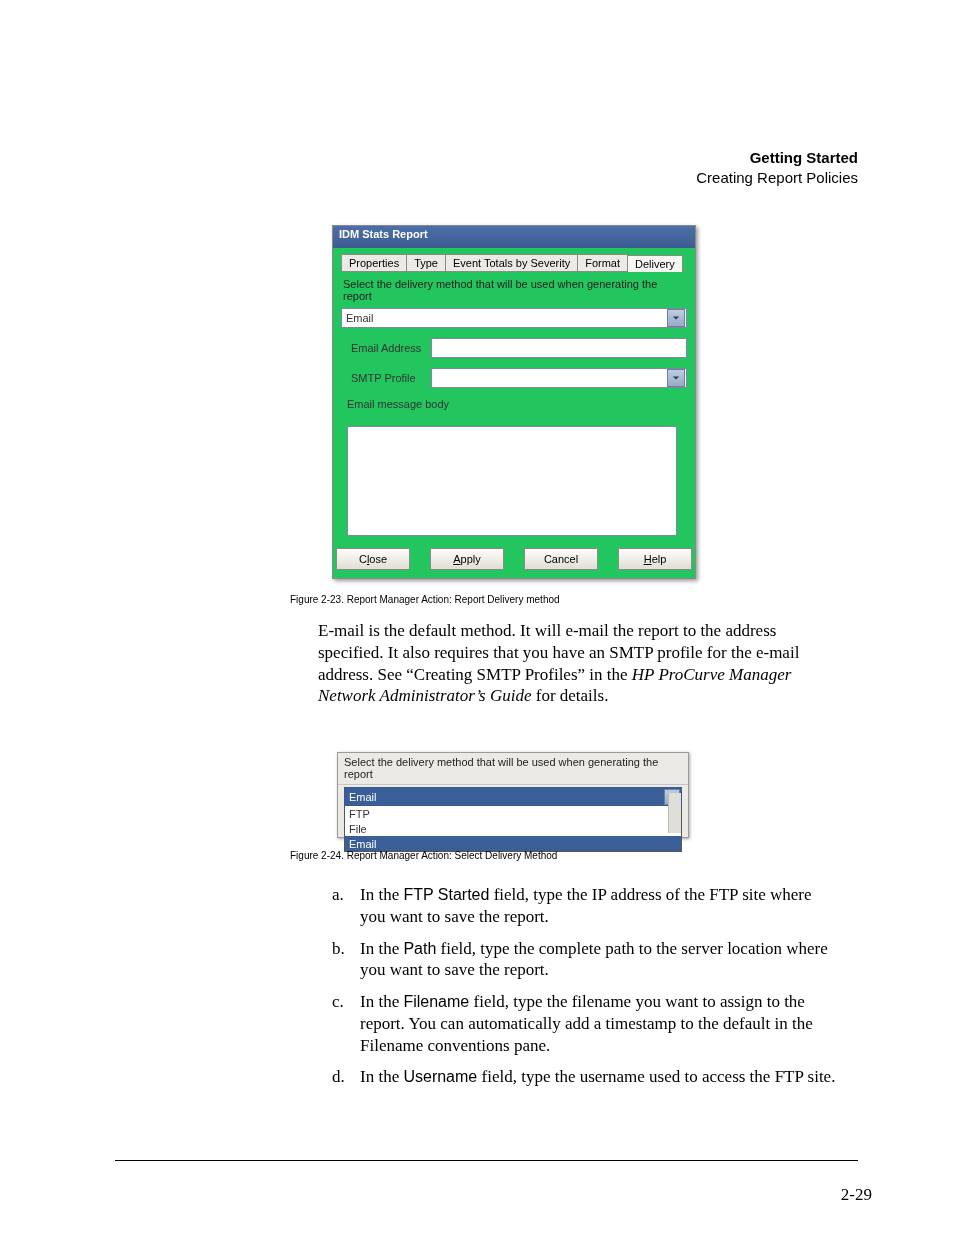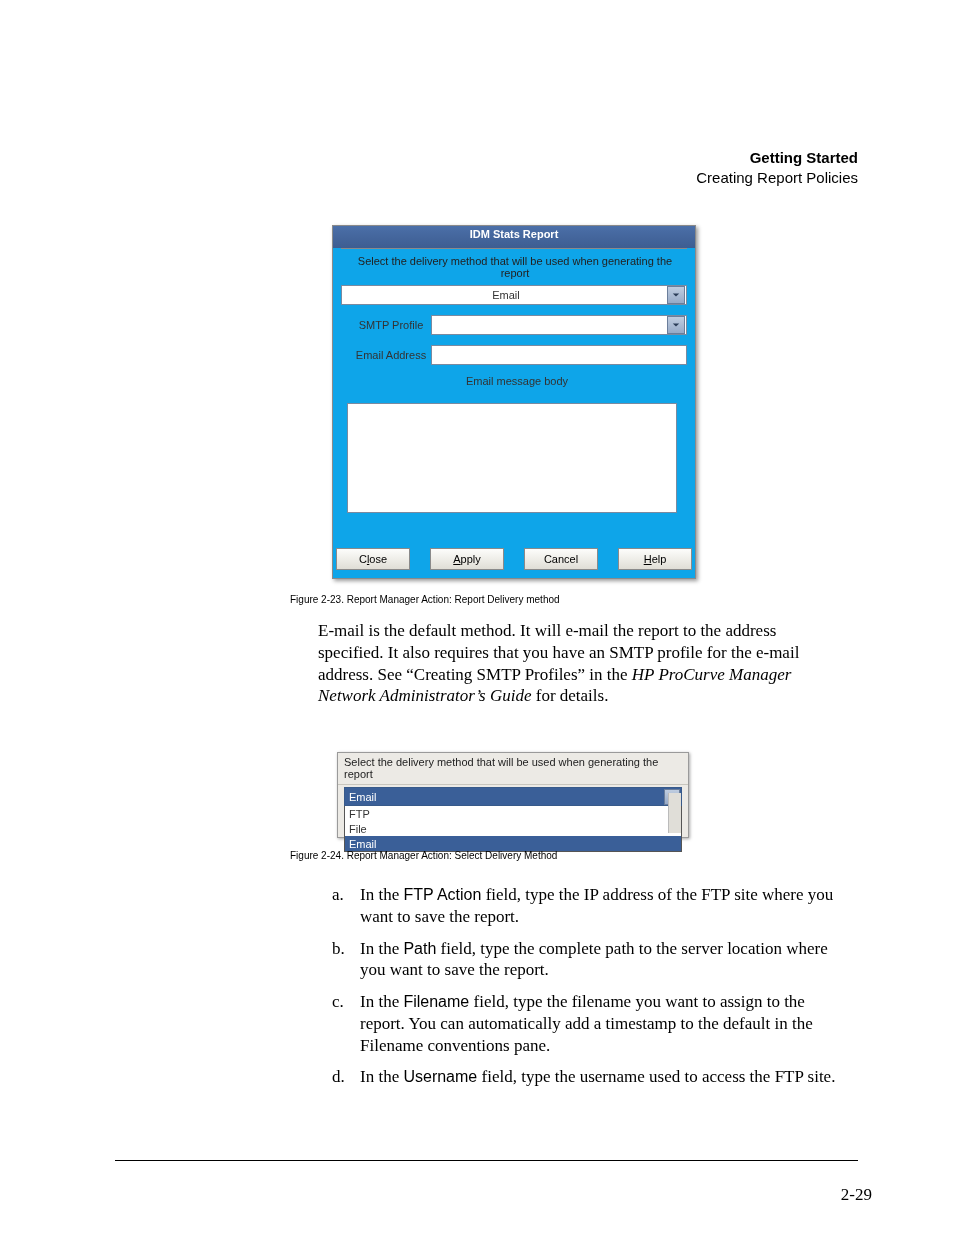--- a/index.html
+++ b/index.html
@@ -88,26 +88,25 @@
     font-size: 17px;
   }
   
   .shot1 {
     position: absolute;
     left: 332px;
     top: 225px;
     width: 362px;
     height: 352px;
     border: 1px solid #8a8a8a;
-    background: #0ea5e9;
+    background: #22c55e;
     font-family: Arial, Helvetica, sans-serif;
     font-size: 11px;
     color: #000;
     box-shadow: 2px 2px 4px rgba(0,0,0,.4);
-    text-align: center;
   }
   .shot1 .titlebar {
     height: 18px;
     background: linear-gradient(#4b6fa8, #3d5d91);
     color: #fff;
     font-weight: bold;
     font-size: 11px;
     padding: 2px 6px;
   }
   .shot1 .tabs {
@@ -243,45 +242,52 @@
 
 <div class="page">
 
   <div class="header">
     <div class="h1">Getting Started</div>
     <div class="h2">Creating Report Policies</div>
   </div>
 
   <div class="shot1">
     <div class="titlebar">IDM Stats Report</div>
+    <div class="tabs">
+      <div class="tab">Properties</div>
+      <div class="tab">Type</div>
+      <div class="tab">Event Totals by Severity</div>
+      <div class="tab">Format</div>
+      <div class="tab active">Delivery</div>
+    </div>
     <div class="tab-body">
       <div class="instruction">Select the delivery method that will be used when generating the report</div>
       <div class="combo">
         <div class="val">Email</div>
         <div class="arrow">
           <svg viewBox="0 0 10 10">
               <path d="M1 3 L5 7 L9 3 Z" fill="#2b3d58"></path>
             </svg>
         </div>
+      </div>
+      <div class="row">
+        <div class="lbl">Email Address</div>
+        <div class="fld"></div>
       </div>
       <div class="row">
         <div class="lbl">SMTP Profile</div>
         <div class="combo" style="flex:1;margin:0;">
           <div class="val"></div>
           <div class="arrow">
             <svg viewBox="0 0 10 10">
                 <path d="M1 3 L5 7 L9 3 Z" fill="#2b3d58"></path>
               </svg>
           </div>
         </div>
       </div>
-      <div class="row">
-        <div class="lbl">Email Address</div>
-        <div class="fld"></div>
-      </div>
       <div class="msg-label">Email message body</div>
       <div class="msg-body"></div>
     </div>
     <div class="btnrow">
       <div class="btn">
         <span>C</span>
           <span class="ul">l</span>
           <span>ose</span>
       </div>
       <div class="btn">
@@ -322,21 +328,21 @@
     <div class="scrollhint"></div>
   </div>
 
   <div class="caption" style="top:850px;">Figure 2-24. Report Manager Action: Select Delivery Method</div>
 
   <div class="content body-text" style="top:876px;">
     <ol class="ftp-steps">
       <li>
         <span class="marker">a.</span>
         <span class="li-body">
-          <span>In the </span><span class="sans-field">FTP Action</span><span> field, type the IP address of the FTP site where you want to save the report.</span>
+          <span>In the </span><span class="sans-field">FTP Started</span><span> field, type the IP address of the FTP site where you want to save the report.</span>
         </span>
       </li>
       <li>
         <span class="marker">b.</span>
         <span class="li-body">
           <span>In the </span><span class="sans-field">Path</span><span> field, type the complete path to the server location where you want to save the report.</span>
         </span>
       </li>
       <li>
         <span class="marker">c.</span>

